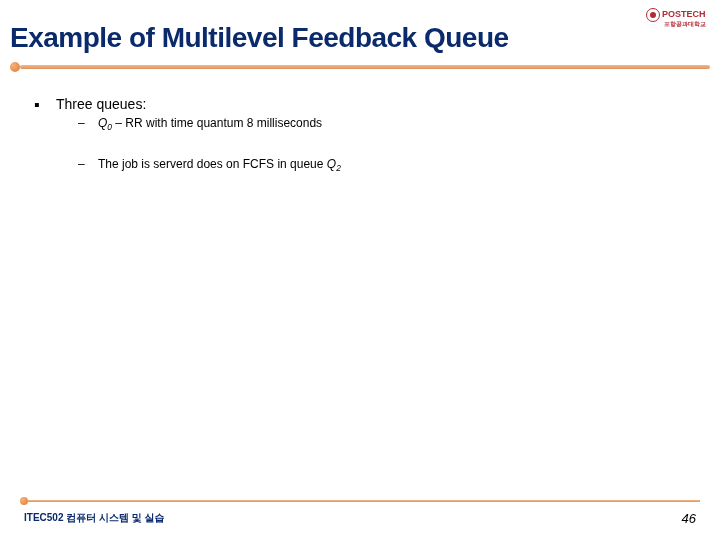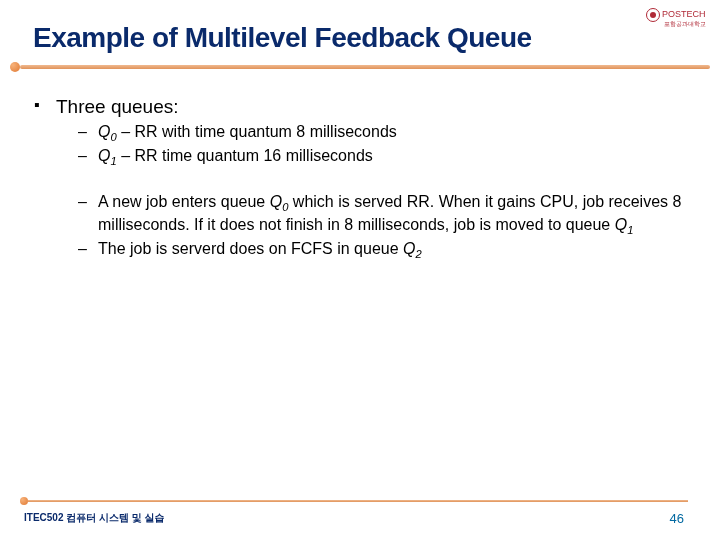--- a/index.html
+++ b/index.html
@@ -15,21 +15,21 @@
     width: 720px;
     height: 540px;
     position: relative;
     padding: 0;
   }
   .logo {
     position: absolute;
     top: 8px;
     right: 14px;
     font-size: 9px;
-    font-weight: normal;
+    font-weight: bold;
     color: #b02a37;
     text-align: left;
     line-height: 1;
   }
   .logo-circle {
     display: inline-block;
     width: 14px;
     height: 14px;
     border: 1.5px solid #b02a37;
     border-radius: 50%;
@@ -45,21 +45,20 @@
     border-radius: 50%;
     top: 3px; left: 3px;
   }
   .logo-sub { font-size: 6px; color: #b02a37; display:block; margin-left:18px; margin-top:-1px;}
   .title {
     font-size: 28px;
     font-weight: bold;
     color: #0a2a6b;
     padding: 22px 0 0 10px;
     letter-spacing: -0.5px;
-    margin-left: 23px;
   }
   .divider {
     margin: 8px 10px 0 10px;
     position: relative;
     height: 10px;
   }
   .divider .dot {
     position: absolute;
     left: 0; top: 0;
     width: 10px; height: 10px;
@@ -75,51 +74,51 @@
   }
   .content {
     padding: 18px 28px 0 28px;
     font-size: 17px;
     color: #000;
   }
   .l1 {
     margin: 6px 0 4px 0;
     padding-left: 28px;
     position: relative;
-    font-size: 19px;
+    font-size: 14px;
   }
   .l1::before {
     content: "▪";
     position: absolute;
     left: 6px;
     top: 0;
     font-size: 16px;
     color: #000;
   }
   .l2 {
     margin: 0 0 2px 0;
     padding-left: 70px;
     position: relative;
-    font-size: 16px;
+    font-size: 12px;
     line-height: 1.25;
   }
   .l2::before {
     content: "–";
     position: absolute;
     left: 50px;
     top: 0;
     color: #000;
   }
   .ital { font-style: italic; }
   .sub { font-size: 0.7em; vertical-align: sub; font-style: italic; }
   .section-gap { height: 22px; }
   .footer {
     position: absolute;
     bottom: 14px;
-    left: 0; right: 12px;
+    left: 0; right: 0;
     padding: 0 20px;
   }
   .foot-divider {
     position: relative;
     height: 8px;
     margin-bottom: 6px;
   }
   .foot-divider .dot {
     position: absolute;
     left: 0; top: 0;
@@ -138,21 +137,22 @@
     justify-content: space-between;
     padding: 0 4px;
   }
   .course {
     font-size: 10px;
     font-weight: bold;
     color: #0a2a6b;
   }
   .pagenum {
     font-size: 13px;
-    color: #0369a1;
+    color: #000000;
+    font-style: italic;
   }
 </style>
 </head>
 <body>
 
 <div class="slide">
 
   <div class="logo">
     <span class="logo-circle"></span><span>POSTECH</span>
     <span class="logo-sub">포항공과대학교</span>
@@ -164,29 +164,23 @@
     <div class="dot"></div>
       <div class="line"></div>
   </div>
 
   <div class="content">
 
     <div class="l1">Three queues:</div>
     <div class="l2">
       <span class="ital">Q</span><span class="sub">0</span><span> – RR with time quantum 8 milliseconds</span>
     </div>
-    <div class="l2">
-      <span class="ital">Q</span><span class="sub">1</span><span> – RR time quantum 16 milliseconds</span>
-    </div>
 
     <div class="section-gap"></div>
 
-    <div class="l2">
-      <span>A new job enters queue </span><span class="ital">Q</span><span class="sub">0</span><span> which is served RR. When it gains CPU, job receives 8 milliseconds.  If it does not finish in 8 milliseconds, job is moved to queue </span><span class="ital">Q</span><span class="sub">1</span>
-    </div>
     <div class="l2">
       <span>The job is serverd does on FCFS in queue </span><span class="ital">Q</span><span class="sub">2</span><span></span>
     </div>
 
   </div>
 
   <div class="footer">
     <div class="foot-divider">
       <div class="dot"></div>
         <div class="line"></div>

